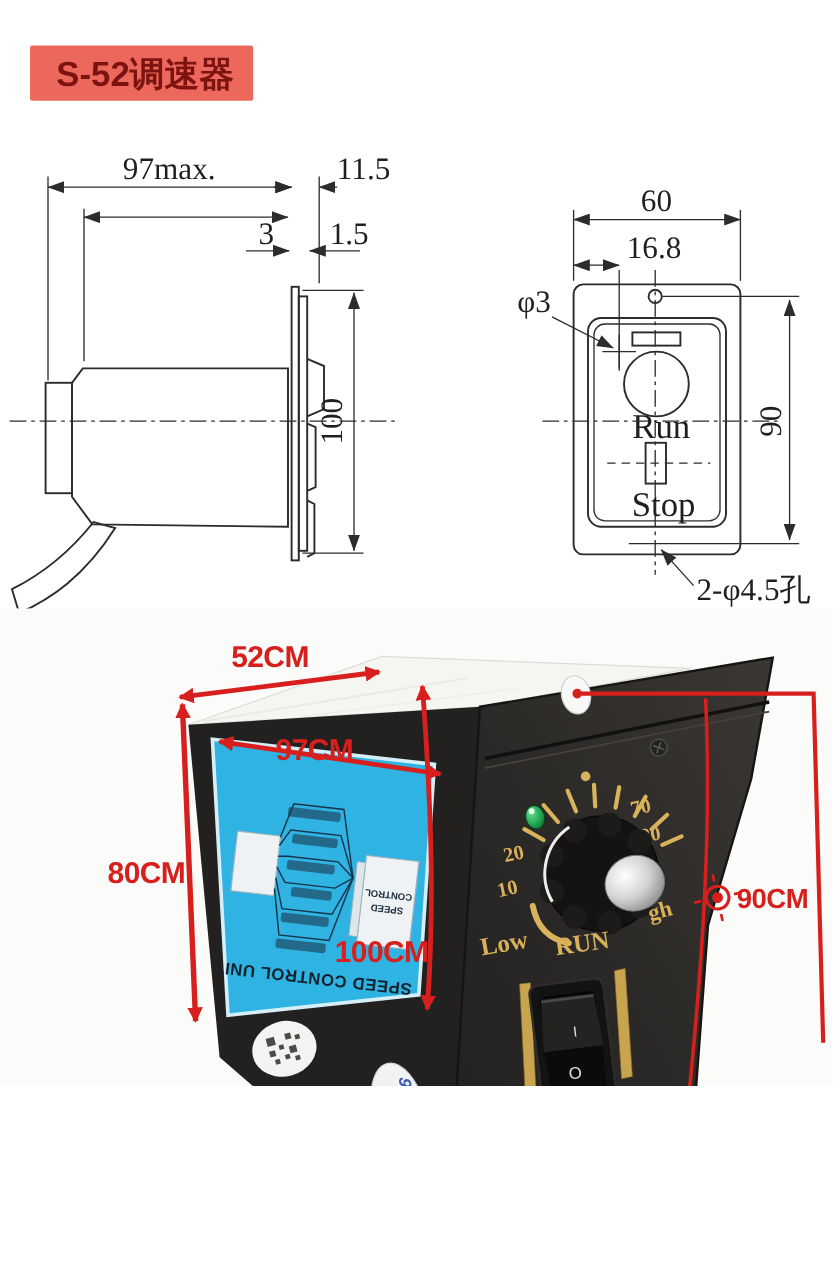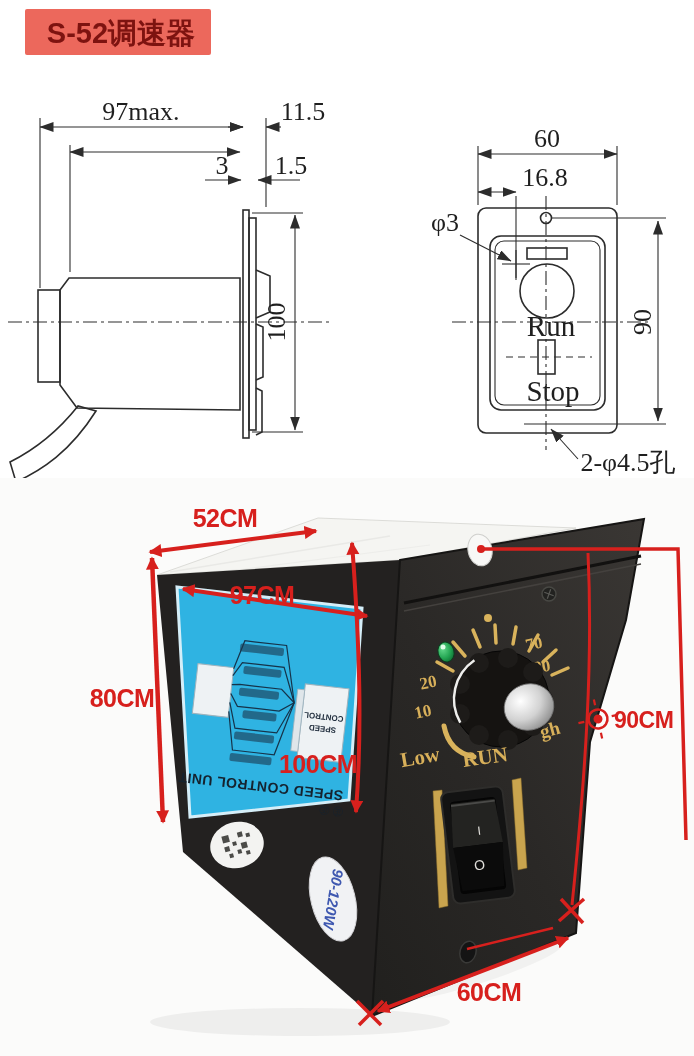--- a/index.html
+++ b/index.html
@@ -1,16 +1,16 @@
 <!DOCTYPE html>
 <html><head>
 <meta charset="utf-8">
 <style>
   html,body{margin:0;padding:0;background:#ffffff;}
-  .stage{position:relative;width:694px;height:1056px;background:#ffffff;overflow:hidden;}
+  .stage{position:relative;width:694px;height:876px;background:#ffffff;overflow:hidden;margin-top:29px;}
   svg text{font-family:"Liberation Serif",serif;}
   
   .dl{stroke:#2c2c2c;stroke-width:1.6;fill:none;}
   .dl-thin{stroke:#2c2c2c;stroke-width:1.1;fill:none;}
   .cl{stroke:#2c2c2c;stroke-width:1.1;stroke-dasharray:14 4 3 4;fill:none;}
   .cl2{stroke:#2c2c2c;stroke-width:1.1;stroke-dasharray:7 5;fill:none;}
   .dt{font-size:26px;fill:#1f1f1f;text-anchor:middle;}
   .rs{font-size:29px;fill:#1f1f1f;text-anchor:middle;}
   
   .rl{stroke:#d7201d;fill:none;}

